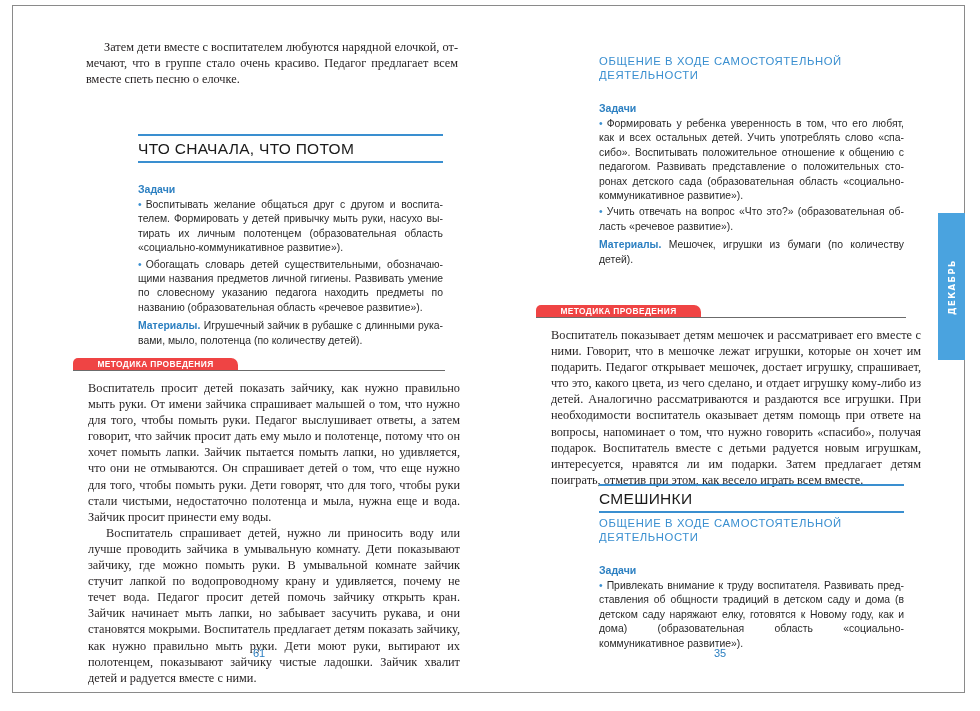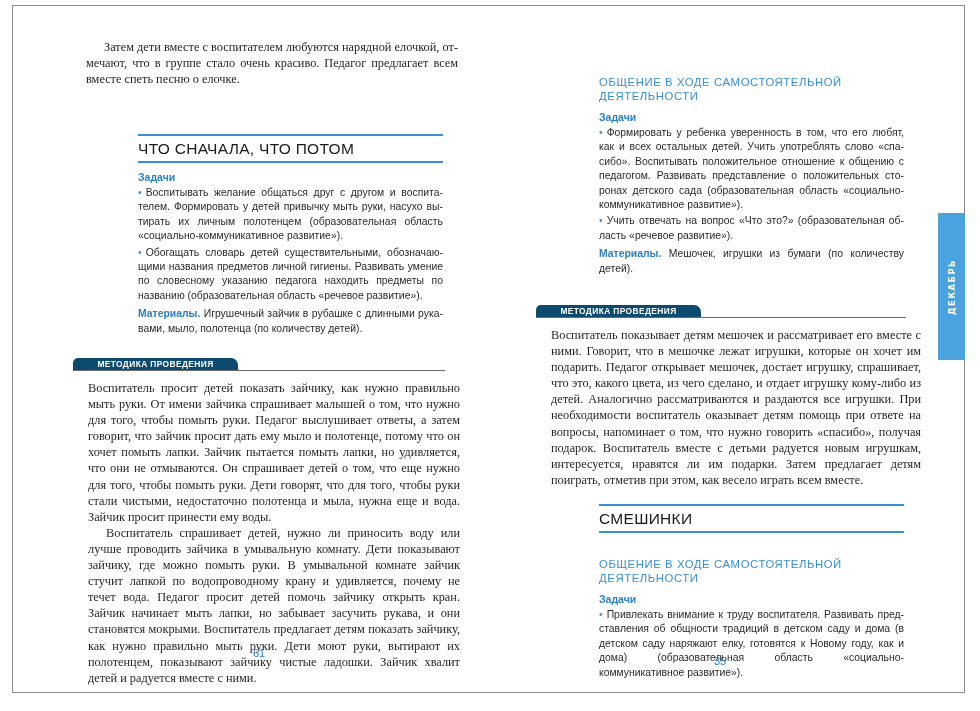--- a/index.html
+++ b/index.html
@@ -23,41 +23,41 @@
   .serif-text p.noindent { text-indent: 0; }
 
   .activity { position: absolute; }
   .act-title {
     border-top: 2px solid #3a8fd0; border-bottom: 2px solid #3a8fd0;
     font-family: "Liberation Sans", sans-serif; font-size: 15.5px; letter-spacing: 0.3px;
     color: #1a1a1a; padding: 4px 0 3px 0; line-height: 18px;
   }
   .act-sub {
     font-family: "Liberation Sans", sans-serif; font-size: 11.3px; letter-spacing: 0.6px;
-    color: #3a8fd0; margin-top: 24px; line-height: 14px;
+    color: #3a8fd0; margin-top: 3px; line-height: 14px;
   }
   .tasks-head {
     font-family: "Liberation Sans", sans-serif; font-weight: bold; font-size: 10.5px;
-    color: #2b7fc1; margin-top: 8px; line-height: 13px;
+    color: #2b7fc1; margin-top: 20px; line-height: 13px;
   }
   .task {
     font-family: "Liberation Sans", sans-serif; font-size: 10.4px; line-height: 14.4px;
     color: #2a2a2a; text-align: justify; margin-top: 2px;
   }
   .task .bullet { color: #3a8fd0; margin-right: 4px; }
   .materials {
     font-family: "Liberation Sans", sans-serif; font-size: 10.4px; line-height: 14.4px;
     color: #2a2a2a; margin-top: 4px; text-align: justify;
   }
   .materials .mlabel { color: #2b7fc1; font-weight: bold; }
 
   .method-bar { position: absolute; height: 13px; border-bottom: 1.5px solid #6b6b6b; }
   .method-tab {
     position: absolute; left: 0; top: 0; height: 12px; width: 165px;
-    background: #0c4a6e; border-radius: 5px 7px 0 0;
+    background: #ef4444; border-radius: 5px 7px 0 0;
     font-family: "Liberation Sans", sans-serif; font-weight: bold; font-size: 8.4px;
     letter-spacing: 0.4px; color: #ffffff; text-align: center; line-height: 12px;
   }
 
   .page-num {
     position: absolute; font-family: "Liberation Sans", sans-serif; font-size: 11px;
     color: #2b7fc1;
   }
 
   .month-tab {
@@ -125,28 +125,28 @@
     </div>
 
     <div class="method-bar" style="left:47px; top:299px; width:370px;">
       <div class="method-tab">МЕТОДИКА ПРОВЕДЕНИЯ</div>
     </div>
 
     <div class="serif-text" style="position:absolute; left:47px; top:321px; width:370px;">
       <p class="noindent">Воспитатель показывает детям мешочек и рассматривает его вместе с ними. Говорит, что в мешочке лежат игрушки, которые он хочет им по­дарить. Педагог открывает мешочек, достает игрушку, спрашивает, что это, какого цвета, из чего сделано, и отдает игрушку кому-либо из де­тей. Аналогично рассматриваются и раздаются все игрушки. При необ­ходимости воспитатель оказывает детям помощь при ответе на вопро­сы, напоминает о том, что нужно говорить «спасибо», получая подарок. Воспитатель вместе с детьми радуется новым игрушкам, интересуется, нравятся ли им подарки. Затем предлагает детям поиграть, отметив при этом, как весело играть всем вместе.</p>
     </div>
 
-    <div class="activity" style="left:110px; top:498px; width:305px;">
+    <div class="activity" style="left:110px; top:478px; width:305px;">
       <div class="act-title">СМЕШИНКИ</div>
       <div class="act-sub">ОБЩЕНИЕ В ХОДЕ САМОСТОЯТЕЛЬНОЙ ДЕЯТЕЛЬНОСТИ</div>
       <div class="tasks-head">Задачи</div>
       <div class="task">
         <span class="bullet">•</span><span>Привлекать внимание к труду воспитателя. Развивать пред­ставления об общности традиций в детском саду и дома (в дет­ском саду наряжают елку, готовятся к Новому году, как и дома) (образовательная область «социально-коммуникативное раз­витие»).</span>
       </div>
     </div>
 
-    <div class="page-num" style="left:225px; top:641px;margin-top:8px;">35</div>
+    <div class="page-num" style="left:225px; top:641px;">35</div>
   </div>
 </div>
 
 <div class="month-tab">
   <span>ДЕКАБРЬ</span>
 </div>
 
 </body></html>

